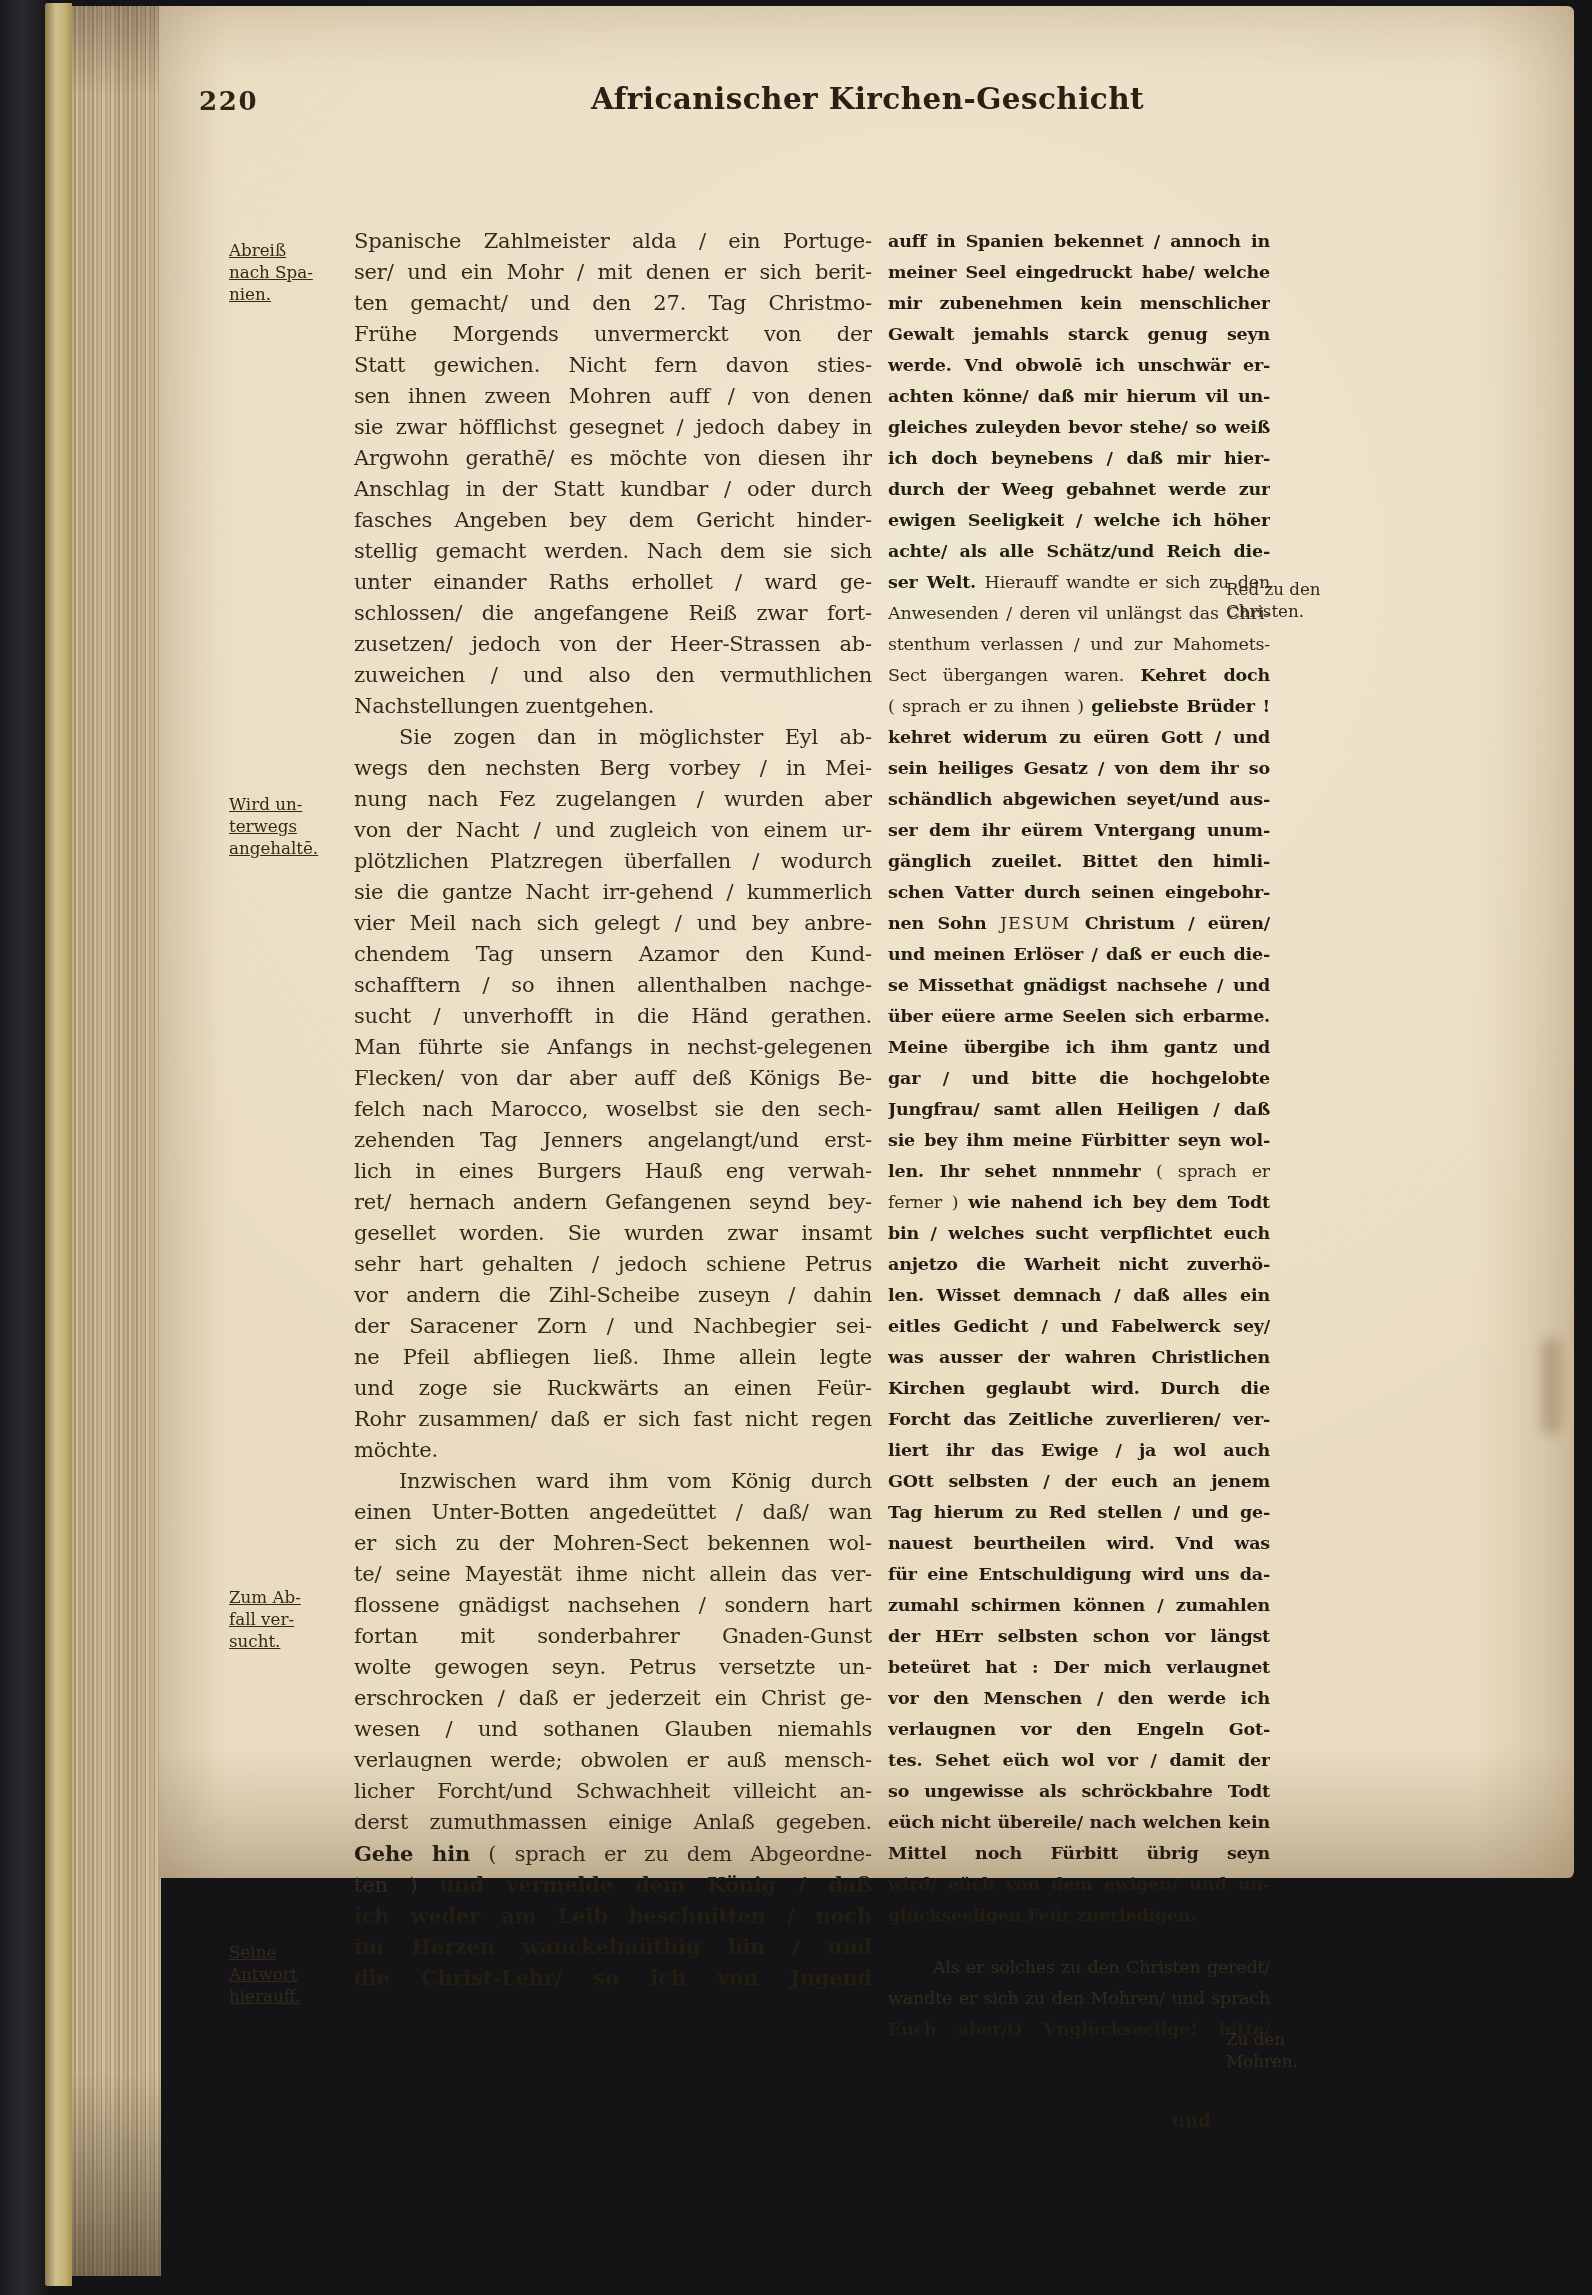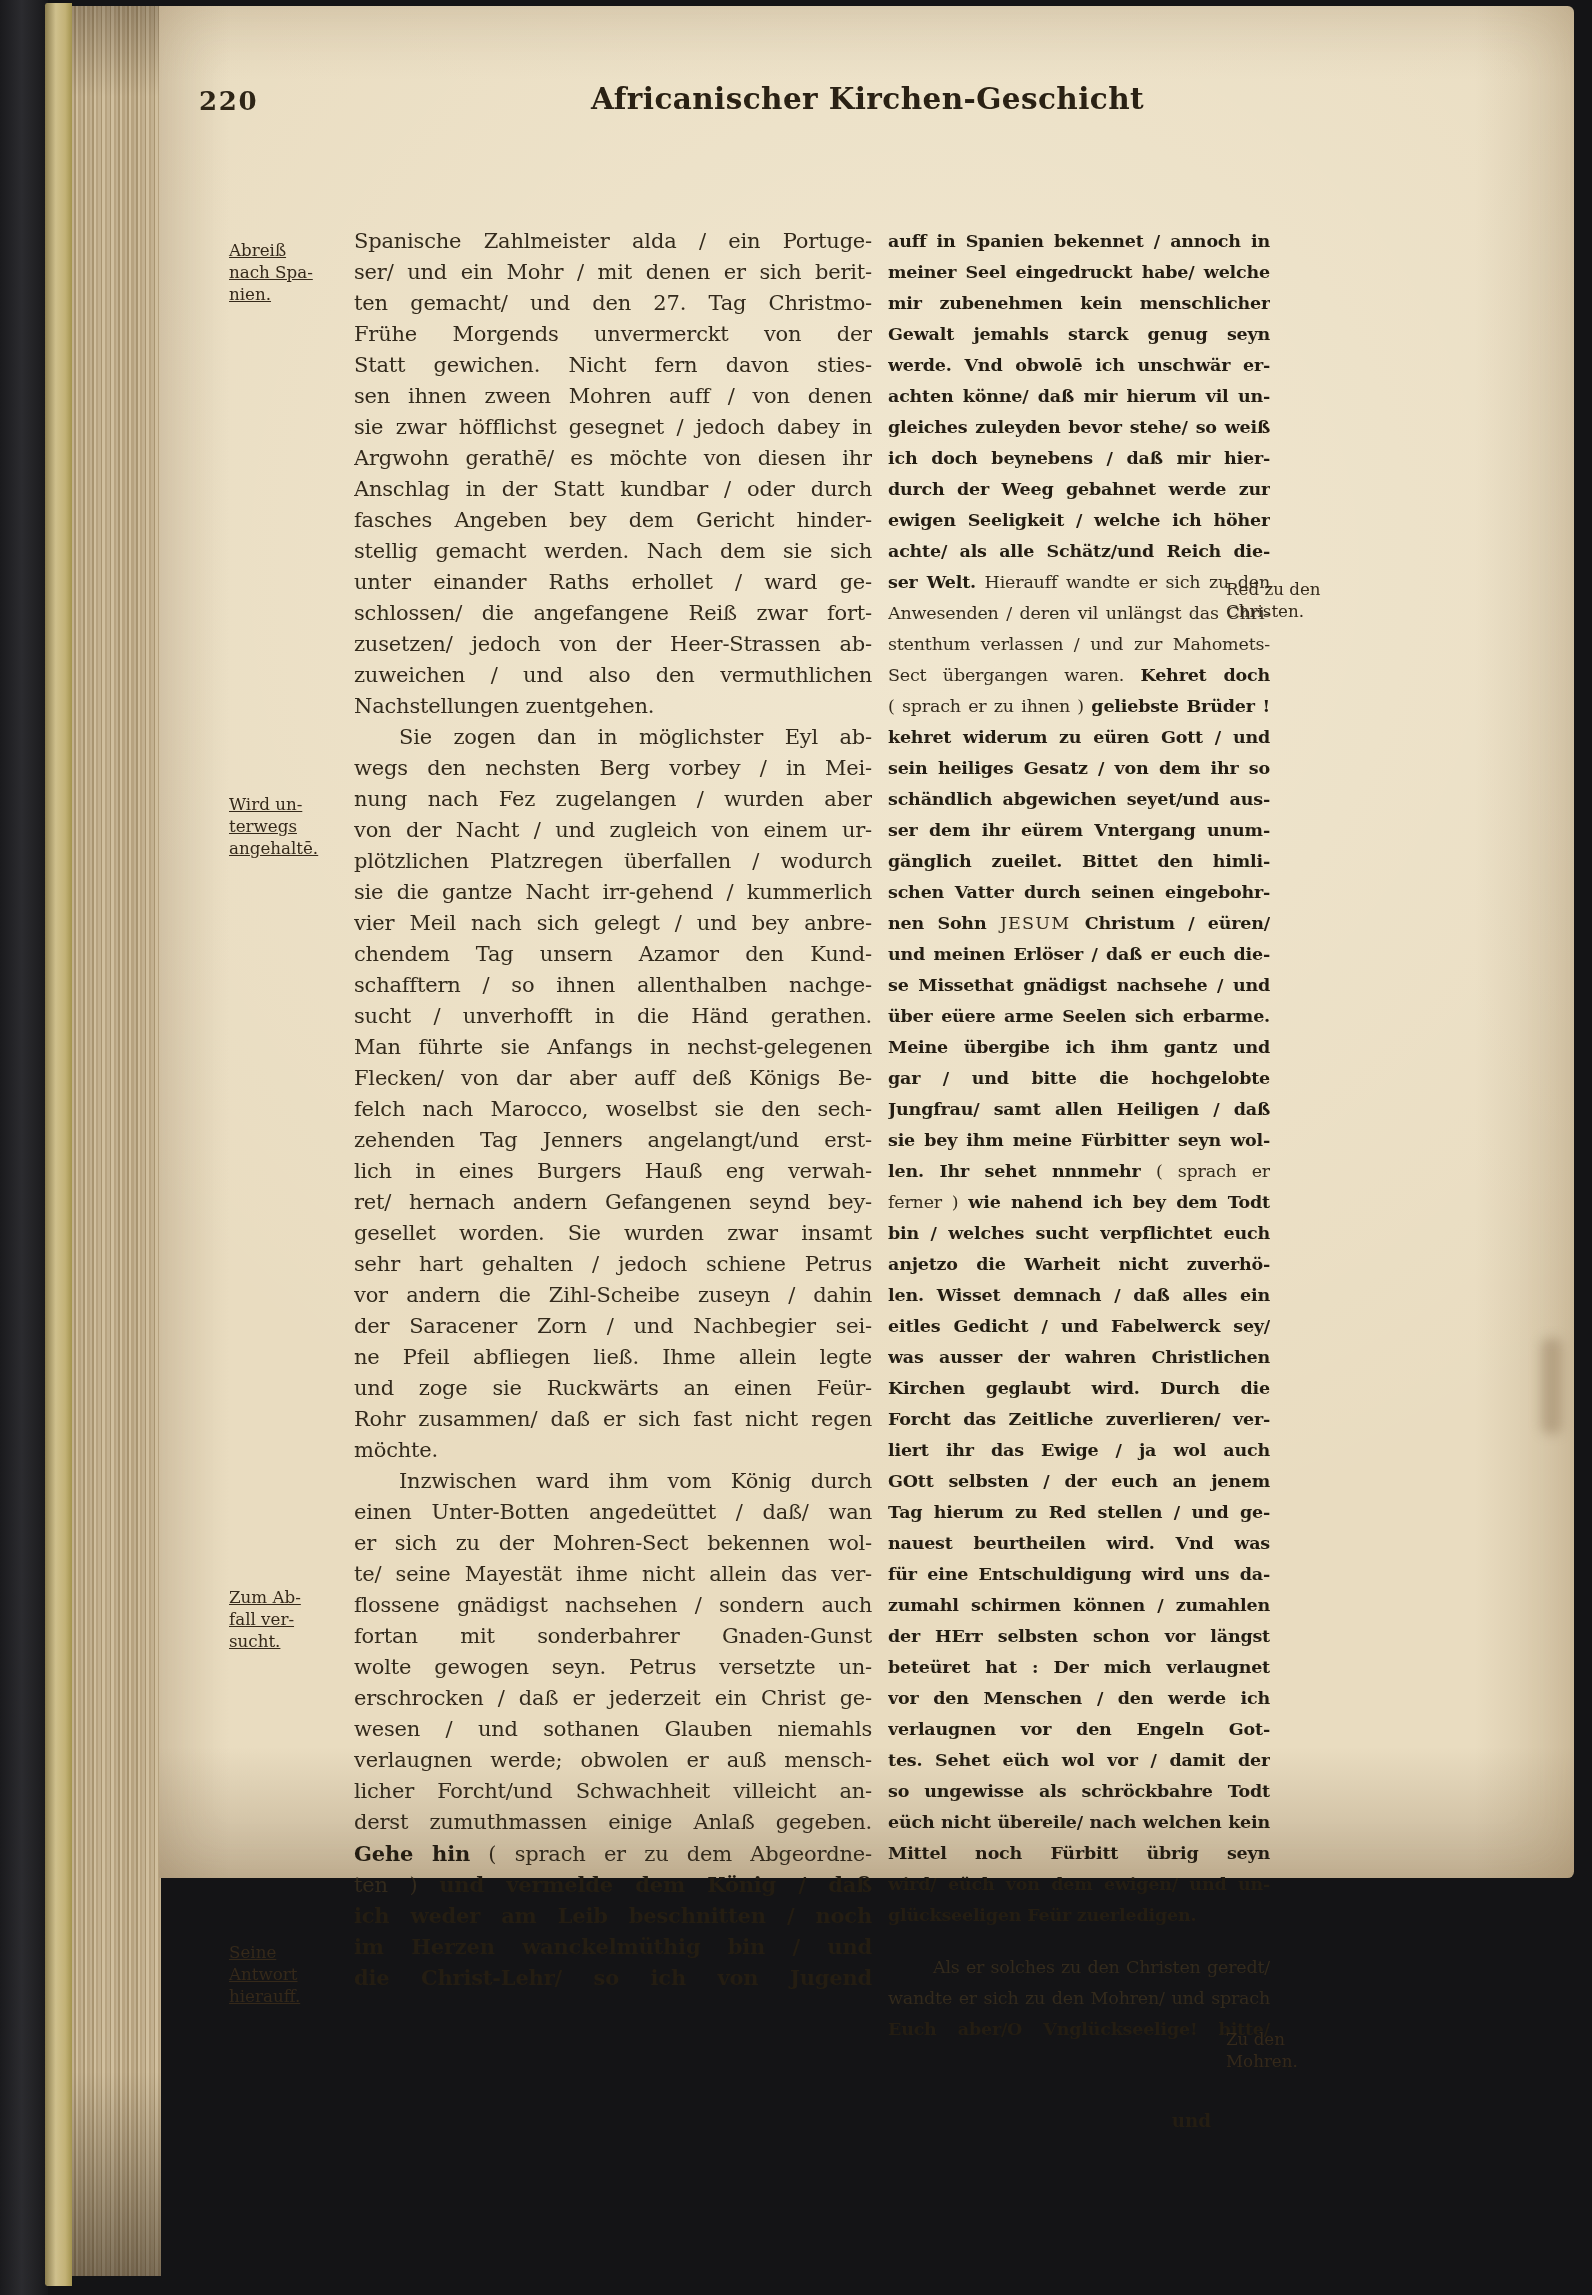--- a/index.html
+++ b/index.html
@@ -122,21 +122,21 @@
         <div class="tl"><span class="sg0">vor andern die Zihl-Scheibe zuseyn / dahin</span></div>
         <div class="tl"><span class="sg0">der Saracener Zorn / und Nachbegier sei-</span></div>
         <div class="tl"><span class="sg0">ne Pfeil abfliegen ließ.  Ihme allein legte</span></div>
         <div class="tl"><span class="sg0">und zoge sie Ruckwärts an einen Feür-</span></div>
         <div class="tl"><span class="sg0">Rohr zusammen/ daß er sich fast nicht regen</span></div>
         <div class="tl end"><span class="sg0">möchte.</span></div>
         <div class="tl ind"><span class="sg0">Inzwischen ward ihm vom König durch</span></div>
         <div class="tl"><span class="sg0">einen Unter-Botten angedeüttet / daß/ wan</span></div>
         <div class="tl"><span class="sg0">er sich zu der Mohren-Sect bekennen wol-</span></div>
         <div class="tl"><span class="sg0">te/ seine Mayestät ihme nicht allein das ver-</span></div>
-        <div class="tl"><span class="sg0">flossene gnädigst nachsehen / sondern auch</span></div>
+        <div class="tl"><span class="sg0">flossene gnädigst nachsehen / sondern hart</span></div>
         <div class="tl"><span class="sg0">fortan mit sonderbahrer Gnaden-Gunst</span></div>
         <div class="tl"><span class="sg0">wolte gewogen seyn.  Petrus versetzte un-</span></div>
         <div class="tl"><span class="sg0">erschrocken / daß er jederzeit ein Christ ge-</span></div>
         <div class="tl"><span class="sg0">wesen / und sothanen Glauben niemahls</span></div>
         <div class="tl"><span class="sg0">verlaugnen werde; obwolen er auß mensch-</span></div>
         <div class="tl"><span class="sg0">licher Forcht/und Schwachheit villeicht an-</span></div>
         <div class="tl"><span class="sg0">derst zumuthmassen einige Anlaß gegeben.</span></div>
         <div class="tl"><span class="sg1">Gehe hin</span><span class="sg0"> ( sprach er zu dem Abgeordne-</span></div>
         <div class="tl"><span class="sg0">ten ) </span><span class="sg1">und vermelde dem König / daß</span></div>
         <div class="tl"><span class="sg1">ich weder am Leib beschnitten / noch</span></div>

